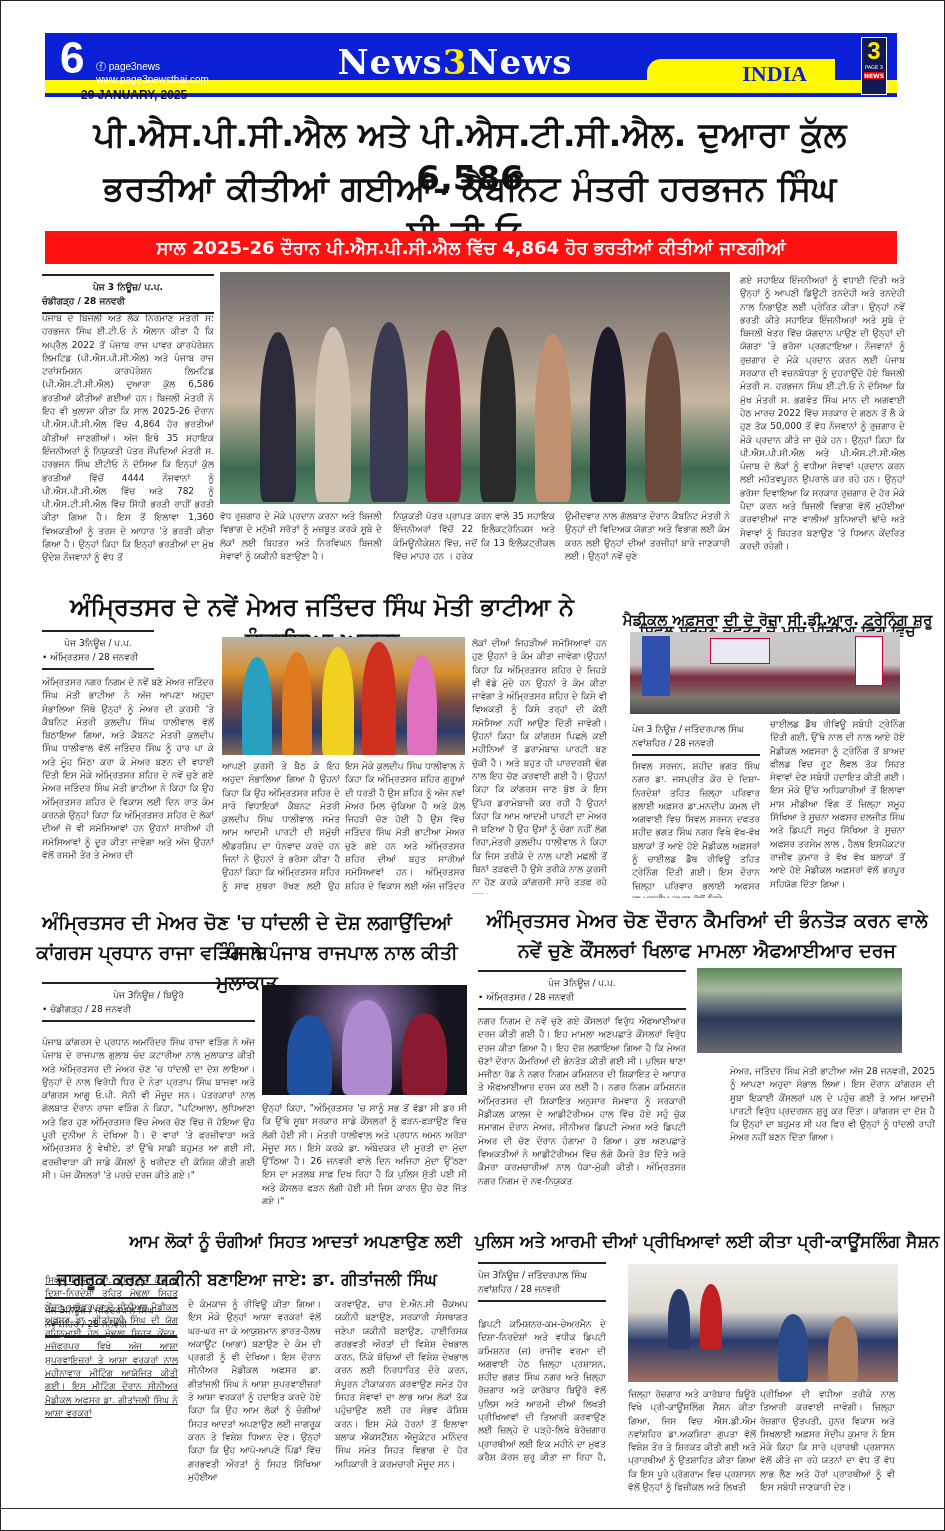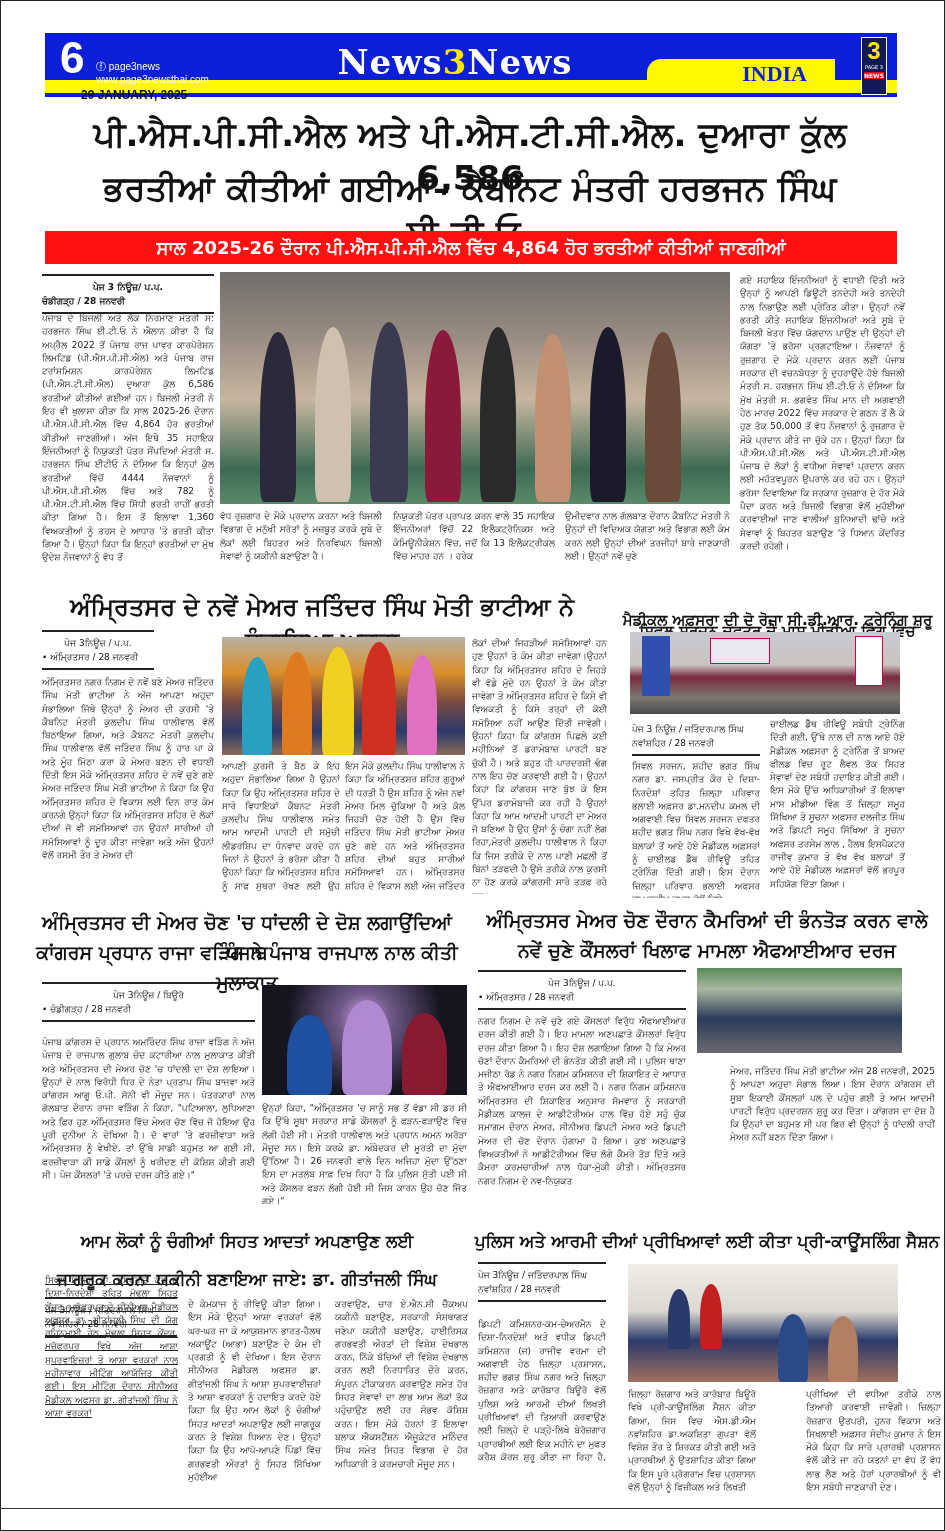--- a/index.html
+++ b/index.html
@@ -133,21 +133,21 @@
 <div class="hl" style="left:472px; top:905px; width:470px; font-size:19px; line-height:30px;">ਅੰਮ੍ਰਿਤਸਰ ਮੇਅਰ ਚੋਣ ਦੌਰਾਨ ਕੈਮਰਿਆਂ ਦੀ ਭੰਨਤੋੜ ਕਰਨ ਵਾਲੇ</div>
 <div class="hl" style="left:472px; top:935px; width:470px; font-size:19px; line-height:30px;">ਨਵੇਂ ਚੁਣੇ ਕੌਂਸਲਰਾਂ ਖਿਲਾਫ ਮਾਮਲਾ ਐਫਆਈਆਰ ਦਰਜ</div>
 <div class="byline" style="left:478px; top:970px; width:208px;">
   <div style="text-align:center;">ਪੇਜ 3ਨਿਊਜ਼ / ਪ.ਪ.</div>
   <div>• ਅੰਮ੍ਰਿਤਸਰ / 28 ਜਨਵਰੀ</div>
 </div>
 <div class="body-text" style="left:478px; top:1015px; width:208px; height:190px; overflow:hidden;">ਨਗਰ ਨਿਗਮ ਦੇ ਨਵੇਂ ਚੁਣੇ ਗਏ ਕੌਂਸਲਰਾਂ ਵਿਰੁੱਧ ਐਫਆਈਆਰ ਦਰਜ ਕੀਤੀ ਗਈ ਹੈ। ਇਹ ਮਾਮਲਾ ਅਣਪਛਾਤੇ ਕੌਂਸਲਰਾਂ ਵਿਰੁੱਧ ਦਰਜ ਕੀਤਾ ਗਿਆ ਹੈ। ਇਹ ਦੋਸ਼ ਲਗਾਇਆ ਗਿਆ ਹੈ ਕਿ ਮੇਅਰ ਚੋਣਾਂ ਦੌਰਾਨ ਕੈਮਰਿਆਂ ਦੀ ਭੰਨਤੋੜ ਕੀਤੀ ਗਈ ਸੀ। ਪੁਲਿਸ ਥਾਣਾ ਮਜੀਠਾ ਰੋਡ ਨੇ ਨਗਰ ਨਿਗਮ ਕਮਿਸ਼ਨਰ ਦੀ ਸ਼ਿਕਾਇਤ ਦੇ ਆਧਾਰ ਤੇ ਐਫਆਈਆਰ ਦਰਜ ਕਰ ਲਈ ਹੈ। ਨਗਰ ਨਿਗਮ ਕਮਿਸ਼ਨਰ ਅੰਮ੍ਰਿਤਸਰ ਦੀ ਸ਼ਿਕਾਇਤ ਅਨੁਸਾਰ ਸੋਮਵਾਰ ਨੂੰ ਸਰਕਾਰੀ ਮੈਡੀਕਲ ਕਾਲਜ ਦੇ ਆਡੀਟੋਰੀਅਮ ਹਾਲ ਵਿੱਚ ਹੋਏ ਸਹੁੰ ਚੁੱਕ ਸਮਾਗਮ ਦੌਰਾਨ ਮੇਅਰ, ਸੀਨੀਅਰ ਡਿਪਟੀ ਮੇਅਰ ਅਤੇ ਡਿਪਟੀ ਮੇਅਰ ਦੀ ਚੋਣ ਦੌਰਾਨ ਹੰਗਾਮਾ ਹੋ ਗਿਆ। ਕੁਝ ਅਣਪਛਾਤੇ ਵਿਅਕਤੀਆਂ ਨੇ ਆਡੀਟੋਰੀਅਮ ਵਿੱਚ ਲੱਗੇ ਕੈਮਰੇ ਤੋੜ ਦਿੱਤੇ ਅਤੇ ਕੈਮਰਾ ਕਰਮਚਾਰੀਆਂ ਨਾਲ ਧੱਕਾ-ਮੁੱਕੀ ਕੀਤੀ। ਅੰਮ੍ਰਿਤਸਰ ਨਗਰ ਨਿਗਮ ਦੇ ਨਵ-ਨਿਯੁਕਤ</div>
 <div class="photo ph5" style="left:697px; top:968px; width:205px; height:85px;"></div>
 <div class="body-text" style="left:730px; top:1065px; width:205px; height:140px; overflow:hidden;">ਮੇਅਰ, ਜਤਿੰਦਰ ਸਿੰਘ ਮੋਤੀ ਭਾਟੀਆ ਅੱਜ 28 ਜਨਵਰੀ, 2025 ਨੂੰ ਆਪਣਾ ਅਹੁਦਾ ਸੰਭਾਲ ਲਿਆ। ਇਸ ਦੌਰਾਨ ਕਾਂਗਰਸ ਦੀ ਸੂਬਾ ਇਕਾਈ ਕੌਂਸਲਰਾਂ ਪਲ ਦੇ ਪਹੁੰਚ ਗਈ ਤੇ ਆਮ ਆਦਮੀ ਪਾਰਟੀ ਵਿਰੁੱਧ ਪ੍ਰਦਰਸ਼ਨ ਸ਼ੁਰੂ ਕਰ ਦਿੱਤਾ। ਕਾਂਗਰਸ ਦਾ ਦੋਸ਼ ਹੈ ਕਿ ਉਨ੍ਹਾਂ ਦਾ ਬਹੁਮਤ ਸੀ ਪਰ ਫਿਰ ਵੀ ਉਨ੍ਹਾਂ ਨੂੰ ਧਾਂਦਲੀ ਰਾਹੀਂ ਮੇਅਰ ਨਹੀਂ ਬਣਨ ਦਿੱਤਾ ਗਿਆ।</div>
 
-<div class="hl" style="left:32px; top:1226px; width:430px; font-size:17px; line-height:30px;">ਆਮ ਲੋਕਾਂ ਨੂੰ ਚੰਗੀਆਂ ਸਿਹਤ ਆਦਤਾਂ ਅਪਣਾਉਣ ਲਈ</div>
+<div class="hl" style="left:32px; top:1226px; width:430px; font-size:17px; line-height:30px;text-align:right;">ਆਮ ਲੋਕਾਂ ਨੂੰ ਚੰਗੀਆਂ ਸਿਹਤ ਆਦਤਾਂ ਅਪਣਾਉਣ ਲਈ</div>
 <div class="hl" style="left:32px; top:1264px; width:430px; font-size:17px; line-height:30px;">ਜਾਗਰੂਕ ਕਰਨਾ ਯਕੀਨੀ ਬਣਾਇਆ ਜਾਏ: ਡਾ. ਗੀਤਾਂਜਲੀ ਸਿੰਘ</div>
 <div class="byline" style="left:45px; top:1297px; width:132px;">
   <div>ਪੇਜ 3ਨਿਊਜ਼ / ਜਤਿੰਦਰਪਾਲ ਸਿੰਘ</div>
   <div>ਨਵਾਂਸ਼ਹਿਰ / 28 ਜਨਵਰੀ</div>
 </div>
 <div class="body-text" style="left:45px; top:1274px; width:133px;text-decoration:underline;">ਸਿਵਲ ਸਰਜਨ ਡਾ. ਜਸਪ੍ਰੀਤ ਕੌਰ ਦੇ ਦਿਸ਼ਾ-ਨਿਰਦੇਸ਼ਾਂ ਤਹਿਤ ਮੁੱਢਲਾ ਸਿਹਤ ਕੇਂਦਰ, ਮੁਜ਼ੱਫਰਪੁਰ ਦੇ ਸੀਨੀਅਰ ਮੈਡੀਕਲ ਅਫਸਰ ਡਾ. ਗੀਤਾਂਜਲੀ ਸਿੰਘ ਦੀ ਯੋਗ ਰਹਿਨੁਮਾਈ ਹੇਠ ਮੁੱਢਲਾ ਸਿਹਤ ਕੇਂਦਰ, ਮੁਜ਼ੱਫਰਪੁਰ ਵਿਖੇ ਅੱਜ ਆਸ਼ਾ ਸੁਪਰਵਾਇਜ਼ਰਾਂ ਤੇ ਆਸ਼ਾ ਵਰਕਰਾਂ ਨਾਲ ਮਹੀਨਾਵਾਰ ਮੀਟਿੰਗ ਆਯੋਜਿਤ ਕੀਤੀ ਗਈ। ਇਸ ਮੀਟਿੰਗ ਦੌਰਾਨ ਸੀਨੀਅਰ ਮੈਡੀਕਲ ਅਫਸਰ ਡਾ. ਗੀਤਾਂਜਲੀ ਸਿੰਘ ਨੇ ਆਸ਼ਾ ਵਰਕਰਾਂ</div>
 <div class="body-text" style="left:188px; top:1298px; width:133px;">ਦੇ ਕੰਮਕਾਜ ਨੂੰ ਰੀਵਿਊ ਕੀਤਾ ਗਿਆ। ਇਸ ਮੌਕੇ ਉਨ੍ਹਾਂ ਆਸ਼ਾ ਵਰਕਰਾਂ ਵੱਲੋਂ ਘਰ-ਘਰ ਜਾ ਕੇ ਆਯੁਸ਼ਮਾਨ ਭਾਰਤ-ਹੈਲਥ ਅਕਾਊਂਟ (ਆਭਾ) ਬਣਾਉਣ ਦੇ ਕੰਮ ਦੀ ਪ੍ਰਗਤੀ ਨੂੰ ਵੀ ਦੇਖਿਆ। ਇਸ ਦੌਰਾਨ ਸੀਨੀਅਰ ਮੈਡੀਕਲ ਅਫਸਰ ਡਾ. ਗੀਤਾਂਜਲੀ ਸਿੰਘ ਨੇ ਆਸ਼ਾ ਸੁਪਰਵਾਈਜ਼ਰਾਂ ਤੇ ਆਸ਼ਾ ਵਰਕਰਾਂ ਨੂੰ ਹਦਾਇਤ ਕਰਦੇ ਹੋਏ ਕਿਹਾ ਕਿ ਉਹ ਆਮ ਲੋਕਾਂ ਨੂੰ ਚੰਗੀਆਂ ਸਿਹਤ ਆਦਤਾਂ ਅਪਣਾਉਣ ਲਈ ਜਾਗਰੂਕ ਕਰਨ ਤੇ ਵਿਸ਼ੇਸ਼ ਧਿਆਨ ਦੇਣ। ਉਨ੍ਹਾਂ ਕਿਹਾ ਕਿ ਉਹ ਆਪੋ-ਆਪਣੇ ਪਿੰਡਾਂ ਵਿੱਚ ਗਰਭਵਤੀ ਔਰਤਾਂ ਨੂੰ ਸਿਹਤ ਸਿੱਖਿਆ ਮੁਹੱਈਆ</div>
 <div class="body-text" style="left:335px; top:1298px; width:133px;">ਕਰਵਾਉਣ, ਚਾਰ ਏ.ਐਨ.ਸੀ ਚੈੱਕਅਪ ਯਕੀਨੀ ਬਣਾਉਣ, ਸਰਕਾਰੀ ਸੰਸਥਾਗਤ ਜਣੇਪਾ ਯਕੀਨੀ ਬਣਾਉਣ, ਹਾਈਰਿਸਕ ਗਰਭਵਤੀ ਔਰਤਾਂ ਦੀ ਵਿਸ਼ੇਸ਼ ਦੇਖਭਾਲ ਕਰਨ, ਨਿੱਕੇ ਬੱਚਿਆਂ ਦੀ ਵਿਸ਼ੇਸ਼ ਦੇਖਭਾਲ ਕਰਨ ਲਈ ਨਿਰਧਾਰਿਤ ਦੌਰੇ ਕਰਨ, ਸੰਪੂਰਨ ਟੀਕਾਕਰਨ ਕਰਵਾਉਣ ਸਮੇਤ ਹੋਰ ਸਿਹਤ ਸੇਵਾਵਾਂ ਦਾ ਲਾਭ ਆਮ ਲੋਕਾਂ ਤੱਕ ਪਹੁੰਚਾਉਣ ਲਈ ਹਰ ਸੰਭਵ ਕੋਸ਼ਿਸ਼ ਕਰਨ। ਇਸ ਮੌਕੇ ਹੋਰਨਾਂ ਤੋਂ ਇਲਾਵਾ ਬਲਾਕ ਐਕਸਟੈਂਸ਼ਨ ਐਜੂਕੇਟਰ ਮਨਿੰਦਰ ਸਿੰਘ ਸਮੇਤ ਸਿਹਤ ਵਿਭਾਗ ਦੇ ਹੋਰ ਅਧਿਕਾਰੀ ਤੇ ਕਰਮਚਾਰੀ ਮੌਜੂਦ ਸਨ।</div>
 
 <div class="hl" style="left:472px; top:1226px; width:470px; font-size:17px; line-height:30px;">ਪੁਲਿਸ ਅਤੇ ਆਰਮੀ ਦੀਆਂ ਪ੍ਰੀਖਿਆਵਾਂ ਲਈ ਕੀਤਾ ਪ੍ਰੀ-ਕਾਊਂਸਲਿੰਗ ਸੈਸ਼ਨ</div>
@@ -156,15 +156,15 @@
   <div>ਨਵਾਂਸ਼ਹਿਰ / 28 ਜਨਵਰੀ</div>
 </div>
 <div class="body-text" style="left:478px; top:1318px; width:128px; height:145px; overflow:hidden;">ਡਿਪਟੀ ਕਮਿਸ਼ਨਰ-ਕਮ-ਚੇਅਰਮੈਨ ਦੇ ਦਿਸ਼ਾ-ਨਿਰਦੇਸ਼ਾਂ ਅਤੇ ਵਧੀਕ ਡਿਪਟੀ ਕਮਿਸ਼ਨਰ (ਜ) ਰਾਜੀਵ ਵਰਮਾ ਦੀ ਅਗਵਾਈ ਹੇਠ ਜ਼ਿਲ੍ਹਾ ਪ੍ਰਸ਼ਾਸਨ, ਸ਼ਹੀਦ ਭਗਤ ਸਿੰਘ ਨਗਰ ਅਤੇ ਜ਼ਿਲ੍ਹਾ ਰੋਜ਼ਗਾਰ ਅਤੇ ਕਾਰੋਬਾਰ ਬਿਊਰੋ ਵੱਲੋਂ ਪੁਲਿਸ ਅਤੇ ਆਰਮੀ ਦੀਆਂ ਲਿਖਤੀ ਪ੍ਰੀਖਿਆਵਾਂ ਦੀ ਤਿਆਰੀ ਕਰਵਾਉਣ ਲਈ ਜ਼ਿਲ੍ਹੇ ਦੇ ਪੜ੍ਹੇ-ਲਿਖੇ ਬੇਰੋਜ਼ਗਾਰ ਪ੍ਰਾਰਥੀਆਂ ਲਈ ਇਕ ਮਹੀਨੇ ਦਾ ਮੁਫਤ ਕਰੈਸ਼ ਕੋਰਸ ਸ਼ੁਰੂ ਕੀਤਾ ਜਾ ਰਿਹਾ ਹੈ, ਜਿਸ ਵਿਚ ਪ੍ਰਾਰਥੀਆਂ ਨੂੰ ਬੁਨਿਆਦੀ ਪੜ੍ਹਾਈ ਕਰਵਾਈ ਜਾਵੇਗੀ ਤਾਂ ਜੋ ਉਹ ਲਿਖਤੀ ਪ੍ਰੀਖਿਆ ਪਾਸ ਕਰਕੇ ਮੈਰਿਟ ਲੈ ਸਕਣ। ਇਸ ਤਹਿਤ ਅੱਜ</div>
 <div class="photo ph6" style="left:628px; top:1264px; width:270px; height:118px;">
   <div class="ph-fig" style="left:40px;top:25px;width:22px;height:60px;background:#2a3a6a;"></div>
   <div class="ph-fig" style="left:72px;top:20px;width:22px;height:65px;background:#c02020;"></div>
   <div class="ph-fig" style="left:150px;top:50px;width:30px;height:68px;background:#2a4a8a;"></div>
   <div class="ph-fig" style="left:200px;top:52px;width:30px;height:66px;background:#b08060;"></div>
 </div>
 <div class="body-text" style="left:628px; top:1388px; width:128px;">ਜ਼ਿਲ੍ਹਾ ਰੋਜ਼ਗਾਰ ਅਤੇ ਕਾਰੋਬਾਰ ਬਿਊਰੋ ਵਿਖੇ ਪ੍ਰੀ-ਕਾਊਂਸਲਿੰਗ ਸੈਸ਼ਨ ਕੀਤਾ ਗਿਆ, ਜਿਸ ਵਿਚ ਐਸ.ਡੀ.ਐਮ ਨਵਾਂਸ਼ਹਿਰ ਡਾ.ਅਕਸ਼ਿਤਾ ਗੁਪਤਾ ਵੱਲੋਂ ਵਿਸ਼ੇਸ਼ ਤੌਰ ਤੇ ਸ਼ਿਰਕਤ ਕੀਤੀ ਗਈ ਅਤੇ ਪ੍ਰਾਰਥੀਆਂ ਨੂੰ ਉਤਸ਼ਾਹਿਤ ਕੀਤਾ ਗਿਆ ਕਿ ਇਸ ਪੂਰੇ ਪ੍ਰੋਗਰਾਮ ਵਿਚ ਪ੍ਰਸ਼ਾਸਨ ਵੱਲੋਂ ਉਨ੍ਹਾਂ ਨੂੰ ਫਿਜ਼ੀਕਲ ਅਤੇ ਲਿਖਤੀ</div>
-<div class="body-text" style="left:806px; top:1388px; width:135px;">ਪ੍ਰੀਖਿਆ ਦੀ ਵਧੀਆ ਤਰੀਕੇ ਨਾਲ ਤਿਆਰੀ ਕਰਵਾਈ ਜਾਵੇਗੀ। ਜ਼ਿਲ੍ਹਾ ਰੋਜ਼ਗਾਰ ਉਤਪਤੀ, ਹੁਨਰ ਵਿਕਾਸ ਅਤੇ ਸਿਖਲਾਈ ਅਫ਼ਸਰ ਸੰਦੀਪ ਕੁਮਾਰ ਨੇ ਇਸ ਮੌਕੇ ਕਿਹਾ ਕਿ ਸਾਰੇ ਪ੍ਰਾਰਥੀ ਪ੍ਰਸ਼ਾਸਨ ਵੱਲੋਂ ਕੀਤੇ ਜਾ ਰਹੇ ਯਤਨਾਂ ਦਾ ਵੱਧ ਤੋਂ ਵੱਧ ਲਾਭ ਲੈਣ ਅਤੇ ਹੋਰਾਂ ਪ੍ਰਾਰਥੀਆਂ ਨੂੰ ਵੀ ਇਸ ਸਬੰਧੀ ਜਾਣਕਾਰੀ ਦੇਣ।</div>
+<div class="body-text" style="left:760px; top:1388px; width:135px;">ਪ੍ਰੀਖਿਆ ਦੀ ਵਧੀਆ ਤਰੀਕੇ ਨਾਲ ਤਿਆਰੀ ਕਰਵਾਈ ਜਾਵੇਗੀ। ਜ਼ਿਲ੍ਹਾ ਰੋਜ਼ਗਾਰ ਉਤਪਤੀ, ਹੁਨਰ ਵਿਕਾਸ ਅਤੇ ਸਿਖਲਾਈ ਅਫ਼ਸਰ ਸੰਦੀਪ ਕੁਮਾਰ ਨੇ ਇਸ ਮੌਕੇ ਕਿਹਾ ਕਿ ਸਾਰੇ ਪ੍ਰਾਰਥੀ ਪ੍ਰਸ਼ਾਸਨ ਵੱਲੋਂ ਕੀਤੇ ਜਾ ਰਹੇ ਯਤਨਾਂ ਦਾ ਵੱਧ ਤੋਂ ਵੱਧ ਲਾਭ ਲੈਣ ਅਤੇ ਹੋਰਾਂ ਪ੍ਰਾਰਥੀਆਂ ਨੂੰ ਵੀ ਇਸ ਸਬੰਧੀ ਜਾਣਕਾਰੀ ਦੇਣ।</div>
 
 <div class="rule" style="left:0; top:1508px; width:945px; background:#333;"></div>
 
 </body></html>

